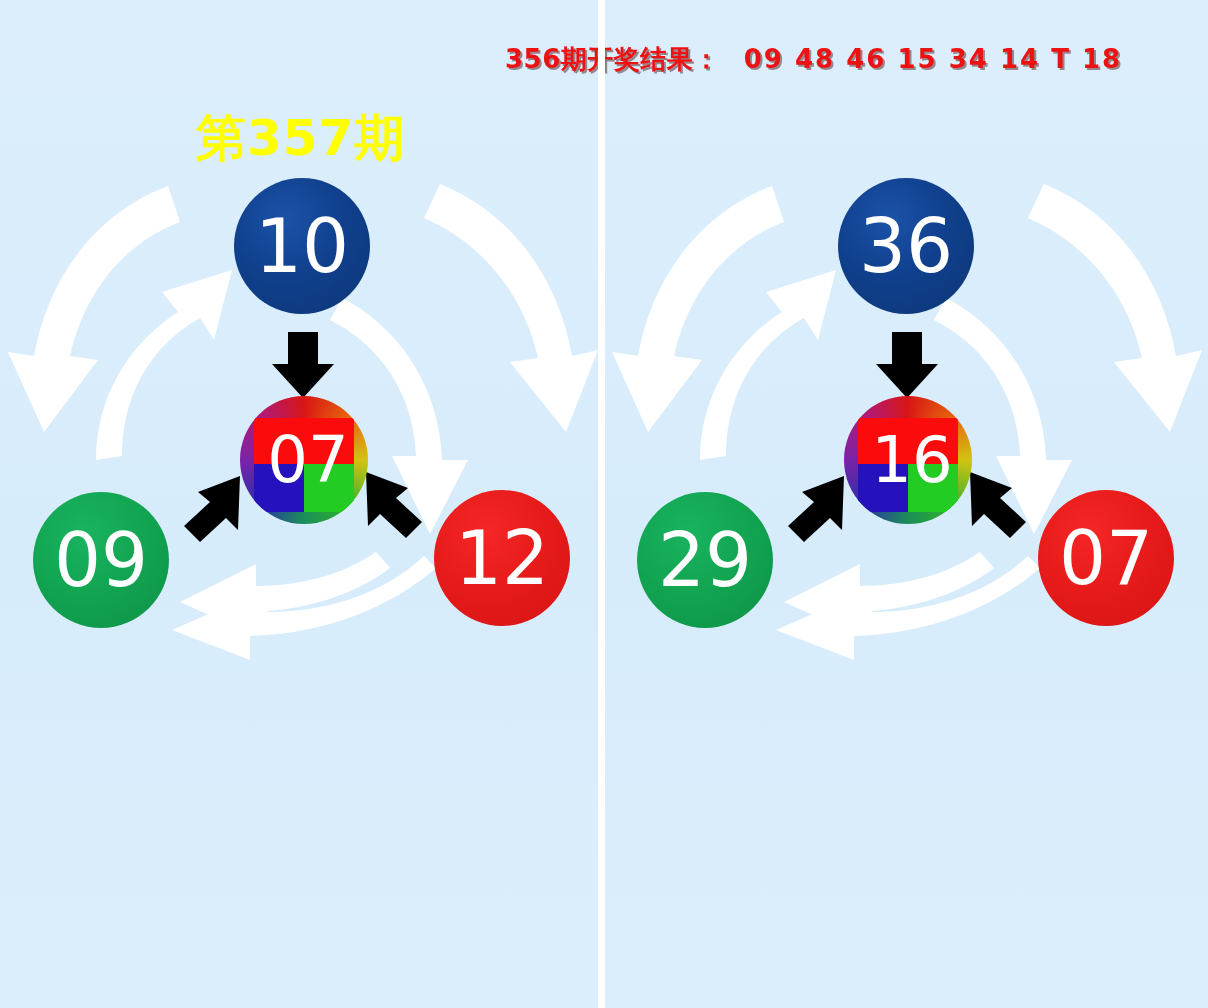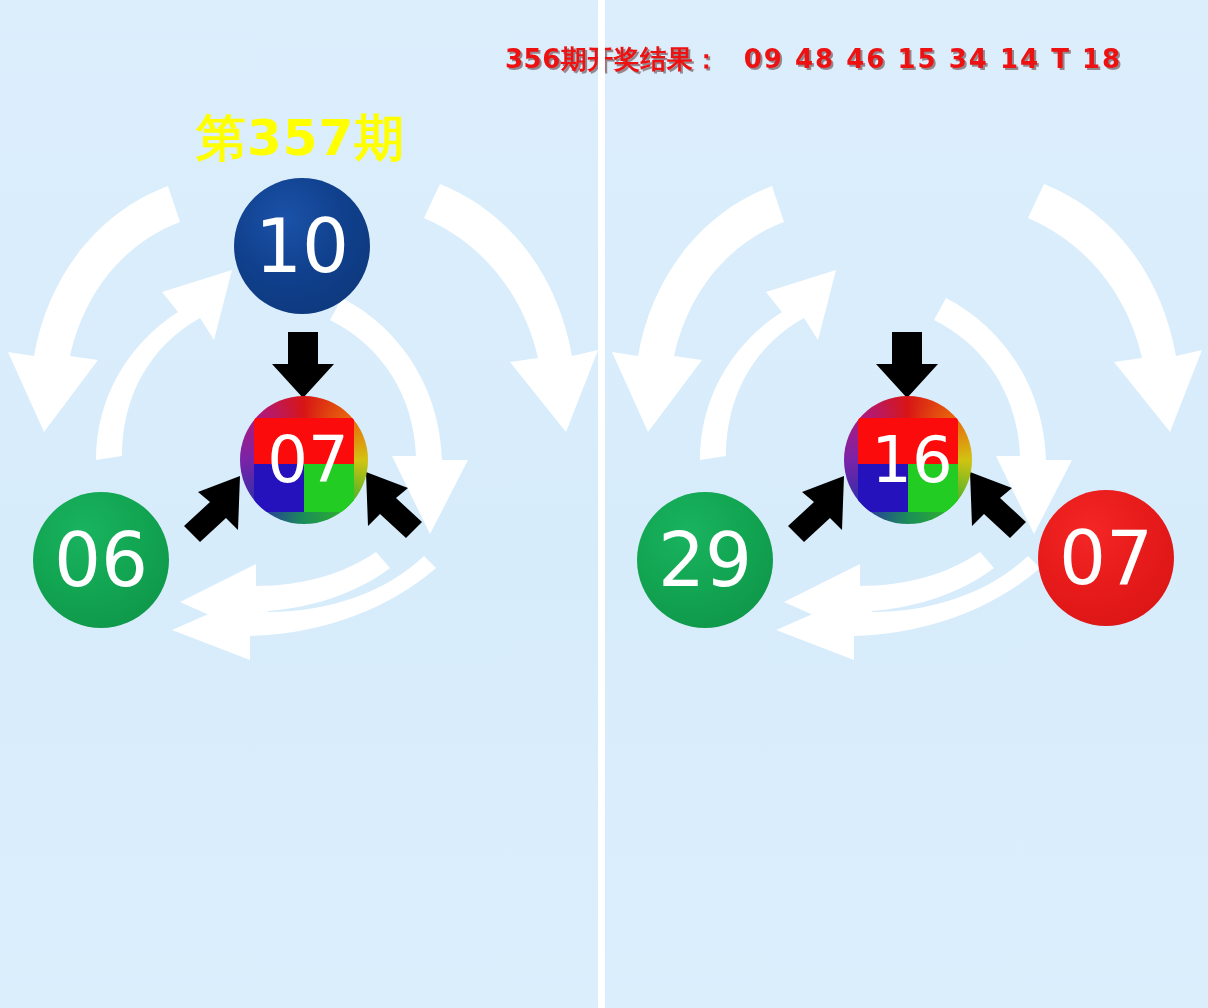--- a/index.html
+++ b/index.html
@@ -199,23 +199,26 @@
         <g fill="#000000">
           <path d="M366,312 L408,328 L396,338 L422,362 L406,378 L380,354 L368,366 Z"></path>
         </g>
       </svg>
 
       <div class="ball top">
         <span>10</span>
       </div>
 
       <div class="ball left-node">
-        <span>06</span>
-      </div>
-
+        <span>09</span>
+      </div>
+
+      <div class="ball right-node">
+        <span>12</span>
+      </div>
 
       <div class="ball center">
         <span class="quad red"></span>
         <span class="quad blue"></span>
         <span class="quad green"></span>
         <span class="center-num">07</span>
       </div>
 
     </div>
   </div>
@@ -246,20 +249,23 @@
           <path d="M288,172 L318,172 L318,204 L334,204 L303,238 L272,204 L288,204 Z"></path>
         </g>
         <g fill="#000000">
           <path d="M240,316 L198,332 L210,342 L184,366 L200,382 L226,358 L238,370 Z"></path>
         </g>
         <g fill="#000000">
           <path d="M366,312 L408,328 L396,338 L422,362 L406,378 L380,354 L368,366 Z"></path>
         </g>
       </svg>
 
+      <div class="ball top">
+        <span>36</span>
+      </div>
 
       <div class="ball left-node">
         <span>29</span>
       </div>
 
       <div class="ball right-node">
         <span>07</span>
       </div>
 
       <div class="ball center">

